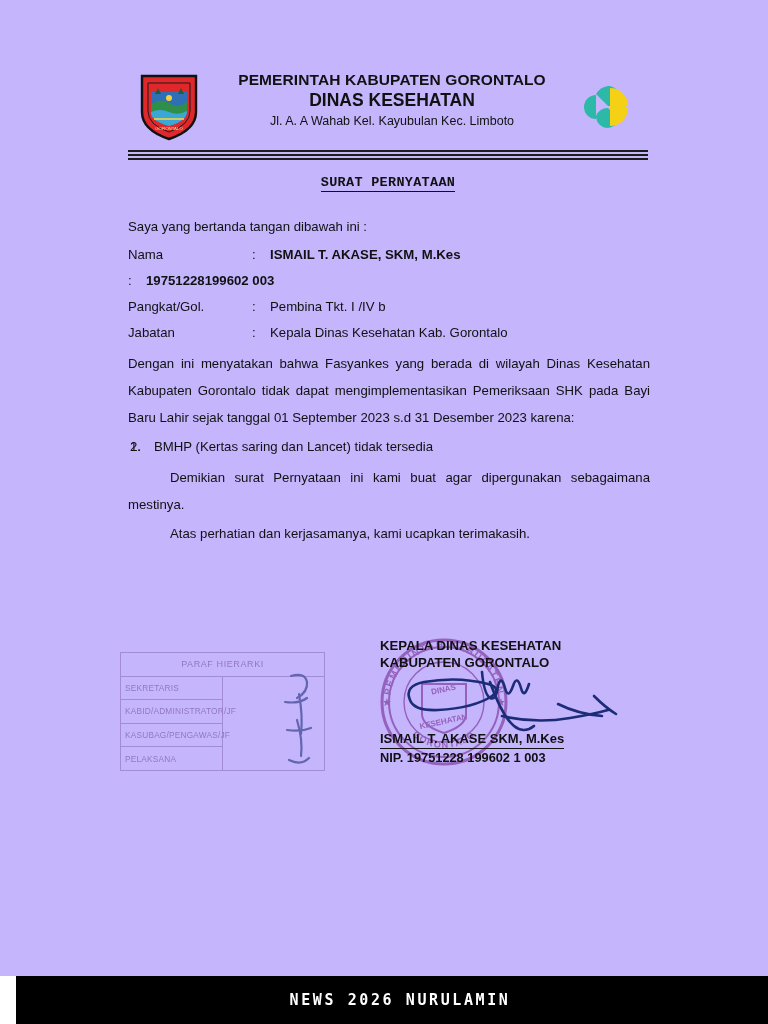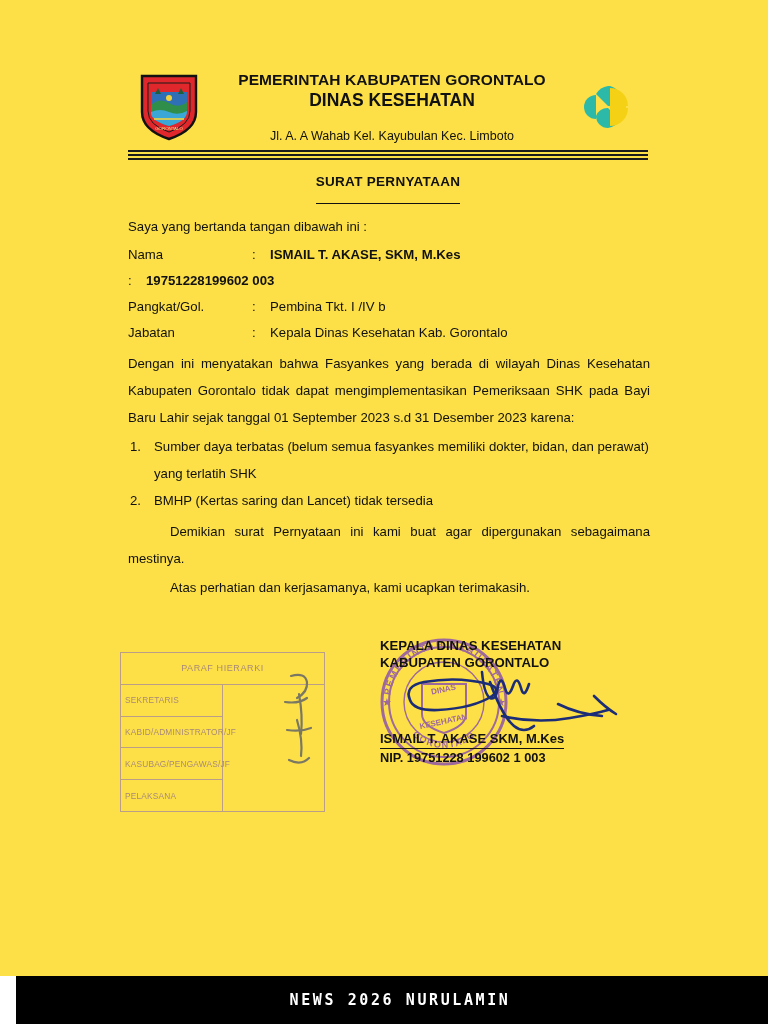--- a/index.html
+++ b/index.html
@@ -14,21 +14,21 @@
     overflow: hidden;
     position: relative;
   }
 
   
   .page {
     position: absolute;
     left: 0; top: 0;
     width: 768px;
     height: 976px;
-    background: #fde047;
+    background: #c4b5fd;
     box-sizing: border-box;
   }
 
   
   .letterhead {
     position: absolute;
     left: 128px;
     top: 66px;
     width: 520px;
     height: 80px;
@@ -61,21 +61,21 @@
     font-size: 17.5px;
     font-weight: bold;
     color: #111;
     line-height: 22px;
     white-space: nowrap;
   }
   .lh-line3 {
     font-size: 12.5px;
     color: #111;
     line-height: 18px;
-    margin-top: 16px;
+    margin-top: 1px;
     white-space: nowrap;
   }
 
   .kemkes {
     position: absolute;
     right: 6px;
     top: 8px;
     width: 66px;
     height: 66px;
   }
@@ -99,21 +99,22 @@
     top: 174px;
     width: 520px;
     text-align: center;
     font-size: 13.5px;
     font-weight: bold;
     color: #111;
     letter-spacing: .3px;
   }
   .doc-title span {
     border-bottom: 1.6px solid #111;
-    padding-bottom: 14px;
+    padding-bottom: 1px;
+    font-family: Liberation Mono, monospace;
   }
 
   
   .body-wrap {
     position: absolute;
     left: 128px;
     top: 214px;
     width: 522px;
     color: #111;
     font-size: 13.2px;
@@ -209,21 +210,21 @@
     pointer-events: none;
   }
   .ink svg { display:block; width:250px; height:80px; }
 
   
   .paraf {
     position: absolute;
     left: 120px;
     top: 652px;
     width: 205px;
-    height: 160px;
+    height: 119px;
     z-index: 2;
     opacity: .58;
   }
   .paraf-table {
     width: 100%;
     height: 100%;
     border-collapse: collapse;
     table-layout: fixed;
     color: #6a4a9c;
     font-size: 8.3px;
@@ -357,21 +358,20 @@
         <div class="field-colon">:</div>
         <div class="field-value">Kepala Dinas Kesehatan Kab. Gorontalo</div>
       </div>
     </div>
 
     <p class="para">Dengan ini menyatakan bahwa Fasyankes yang berada di wilayah Dinas Kesehatan Kabupaten Gorontalo tidak dapat mengimplementasikan Pemeriksaan SHK pada Bayi Baru Lahir sejak tanggal 01 September 2023 s.d 31 Desember 2023 karena:</p>
 
     <ul class="num-list">
       <li>
         <span class="marker">1.</span>
-        <span>Sumber daya terbatas (belum semua fasyankes memiliki dokter, bidan, dan perawat) yang terlatih SHK</span>
       </li>
       <li>
         <span class="marker">2.</span>
         <span>BMHP (Kertas saring dan Lancet) tidak tersedia</span>
       </li>
     </ul>
 
     <p class="para indent">Demikian surat Pernyataan ini kami buat agar dipergunakan sebagaimana mestinya.</p>
 
     <p class="para-thanks">Atas perhatian dan kerjasamanya, kami ucapkan terimakasih.</p>

